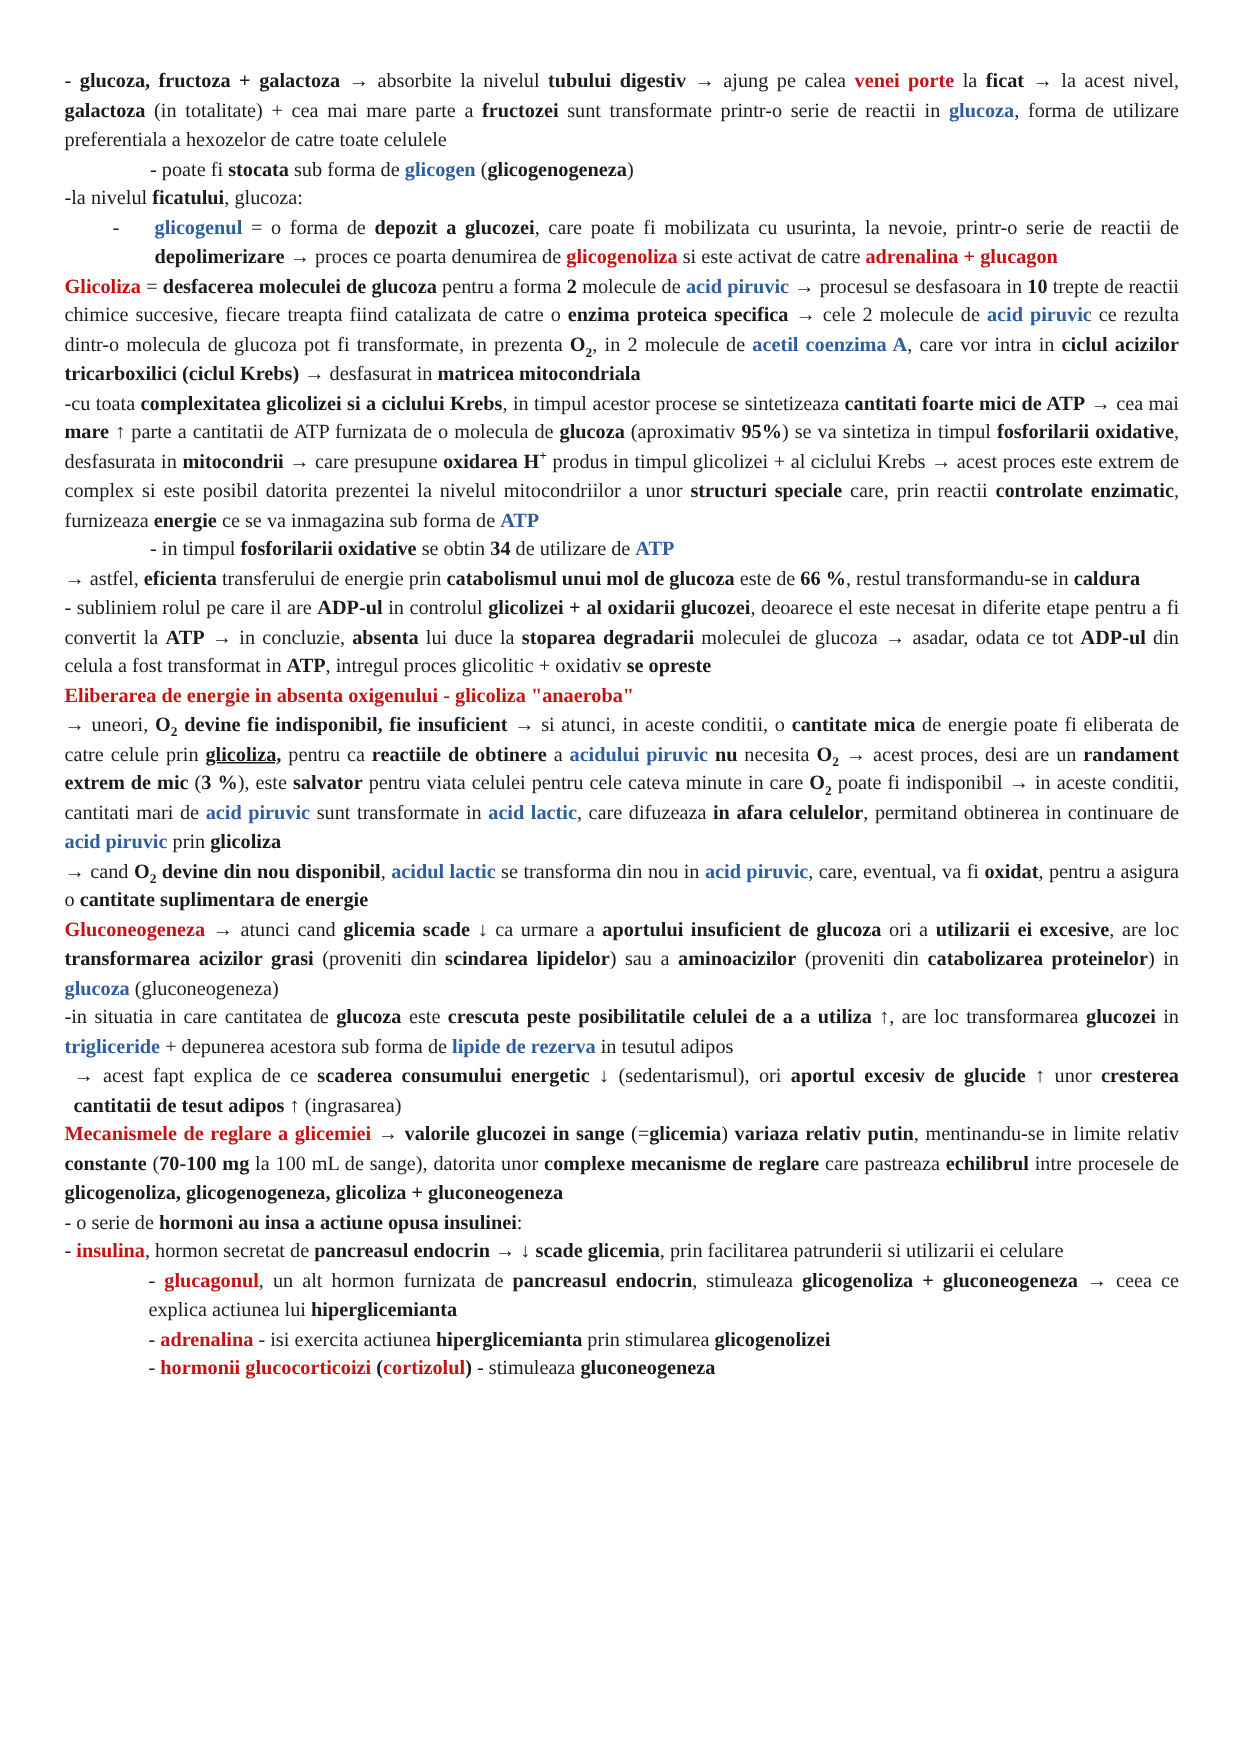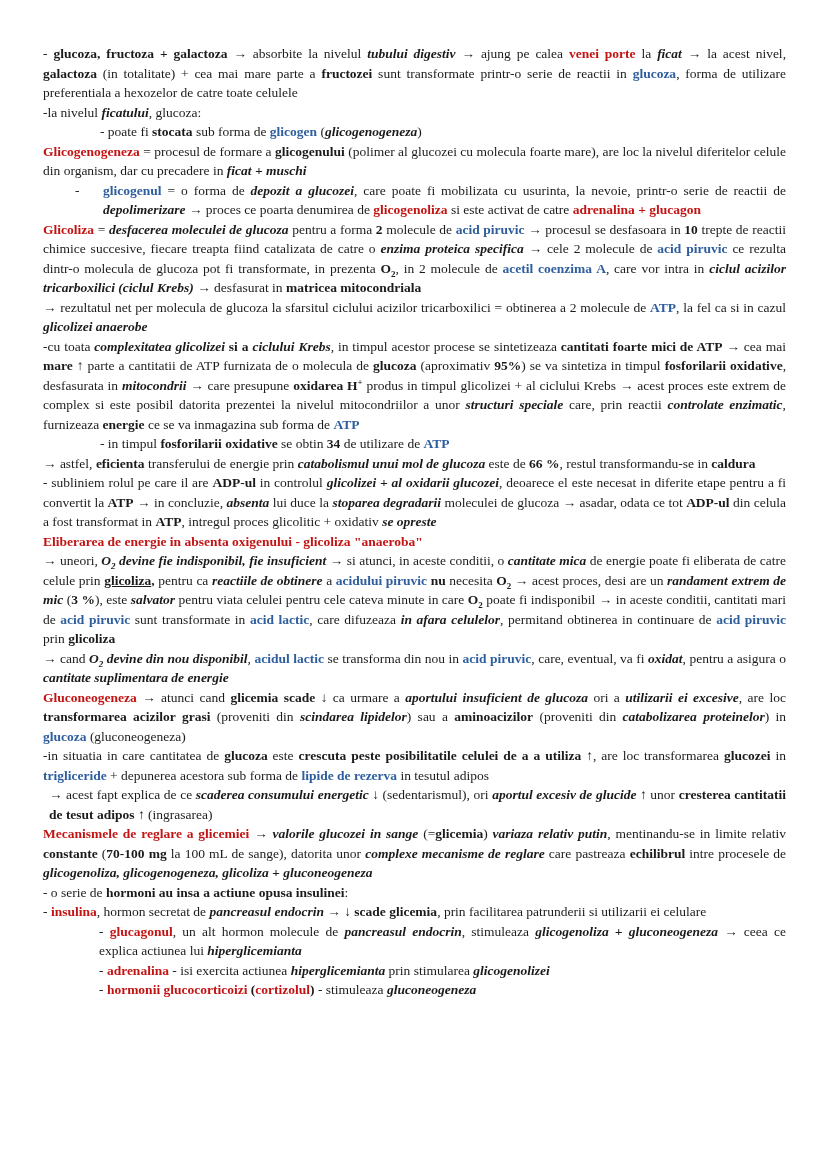--- a/index.html
+++ b/index.html
@@ -13,48 +13,46 @@
     font-size:13.5px;
     line-height:19.5px;
     color:var(--ink);
   }
   .doc-page{width:100%;}
   .para{
     margin:0;
     text-align:justify;
   }
   .f-b{font-weight:700;}
-  .f-i{font-style:italic;}
+  .f-i{}
   .f-r{color:var(--red);margin-top:12px;}
   .f-l{color:var(--blue);}
   .f-u{text-decoration:underline;}
   .f-s{vertical-align:sub;font-size:0.66em;line-height:0;}
   .f-p{vertical-align:super;font-size:0.66em;line-height:0;}
   .f-d{display:inline-block;text-indent:0;}
 </style>
 </head>
 <body>
 
 <div class="doc-page">
     <p class="para"><span>- </span><span class="f-b">glucoza, fructoza + galactoza</span><span> → absorbite la nivelul </span><span class="f-b f-i">tubului digestiv</span><span> → ajung pe calea </span><span class="f-b f-r">venei porte</span><span> la </span><span class="f-b f-i">ficat</span><span> → la acest nivel, </span><span class="f-b">galactoza</span><span> (in totalitate) + cea mai mare parte a </span><span class="f-b">fructozei</span><span> sunt transformate printr-o serie de reactii in </span><span class="f-b f-l">glucoza</span><span>, forma de utilizare preferentiala a hexozelor de catre toate celulele</span></p>
+    <p class="para" style="padding-left: 57px;"><span>- poate fi </span><span class="f-b">stocata</span><span> sub forma de </span><span class="f-b f-l">glicogen</span><span> (</span><span class="f-b f-i">glicogenogeneza</span><span>)</span></p>
     <p class="para"><span>-la nivelul </span><span class="f-b f-i">ficatului</span><span>, glucoza:</span></p>
-    <p class="para" style="padding-left: 57px;"><span>- poate fi </span><span class="f-b">stocata</span><span> sub forma de </span><span class="f-b f-l">glicogen</span><span> (</span><span class="f-b f-i">glicogenogeneza</span><span>)</span></p>
-    <p class="para"><span class="f-b f-r">Glicogenogeneza</span><span> = procesul de formare a </span><span class="f-b">glicogenului</span><span> (polimer al glucozei cu molecula foarte mare), are loc la nivelul diferitelor celule din organism, dar cu precadere in </span><span class="f-b f-i">ficat + muschi</span></p>
     <p class="para" style="padding-left: 60px; text-indent: -28px;"><span class="f-d" style="width: 28px;">-</span><span class="f-b f-l">glicogenul</span><span> = o forma de </span><span class="f-b f-i">depozit a glucozei</span><span>, care poate fi mobilizata cu usurinta, la nevoie, printr-o serie de reactii de </span><span class="f-b f-i">depolimerizare</span><span> → proces ce poarta denumirea de </span><span class="f-b f-r">glicogenoliza</span><span> si este activat de catre </span><span class="f-b f-r">adrenalina + glucagon</span></p>
     <p class="para"><span class="f-b f-r">Glicoliza</span><span> = </span><span class="f-b f-i">desfacerea moleculei de glucoza</span><span> pentru a forma </span><span class="f-b">2</span><span> molecule de </span><span class="f-b f-l">acid piruvic</span><span> → procesul se desfasoara in </span><span class="f-b">10</span><span> trepte de reactii chimice succesive, fiecare treapta fiind catalizata de catre o </span><span class="f-b f-i">enzima proteica specifica</span><span> → cele 2 molecule de </span><span class="f-b f-l">acid piruvic</span><span> ce rezulta dintr-o molecula de glucoza pot fi transformate, in prezenta </span><span class="f-b">O</span><span class="f-b f-s">2</span><span>, in 2 molecule de </span><span class="f-b f-l">acetil coenzima A</span><span>, care vor intra in </span><span class="f-b f-i">ciclul acizilor tricarboxilici (ciclul Krebs)</span><span> → desfasurat in </span><span class="f-b">matricea mitocondriala</span></p>
-    <p class="para"><span>→ rezultatul net per molecula de glucoza la sfarsitul ciclului acizilor tricarboxilici = obtinerea a 2 molecule de </span><span class="f-b f-l">ATP</span><span>, la fel ca si in cazul </span><span class="f-b f-i">glicolizei anaerobe</span></p>
     <p class="para"><span>-cu toata </span><span class="f-b f-i">complexitatea glicolizei</span><span class="f-b"> si a </span><span class="f-b f-i">ciclului Krebs</span><span>, in timpul acestor procese se sintetizeaza </span><span class="f-b">cantitati foarte mici de ATP</span><span> → cea mai </span><span class="f-b">mare</span><span> ↑ parte a cantitatii de ATP furnizata de o molecula de </span><span class="f-b">glucoza</span><span> (aproximativ </span><span class="f-b">95%</span><span>) se va sintetiza in timpul </span><span class="f-b">fosforilarii oxidative</span><span>, desfasurata in </span><span class="f-b f-i">mitocondrii</span><span> → care presupune </span><span class="f-b">oxidarea H</span><span class="f-b f-p">+</span><span> produs in timpul glicolizei + al ciclului Krebs → acest proces este extrem de complex si este posibil datorita prezentei la nivelul mitocondriilor a unor </span><span class="f-b f-i">structuri speciale</span><span> care, prin reactii </span><span class="f-b f-i">controlate enzimatic</span><span>, furnizeaza </span><span class="f-b">energie</span><span> ce se va inmagazina sub forma de </span><span class="f-b f-l">ATP</span></p>
     <p class="para" style="padding-left: 57px;"><span>- in timpul </span><span class="f-b">fosforilarii oxidative</span><span> se obtin </span><span class="f-b">34</span><span> de utilizare de </span><span class="f-b f-l">ATP</span></p>
     <p class="para"><span>→ astfel, </span><span class="f-b">eficienta</span><span> transferului de energie prin </span><span class="f-b f-i">catabolismul unui mol de glucoza</span><span> este de </span><span class="f-b">66 %</span><span>, restul transformandu-se in </span><span class="f-b">caldura</span></p>
     <p class="para"><span>- subliniem rolul pe care il are </span><span class="f-b">ADP-ul</span><span> in controlul </span><span class="f-b f-i">glicolizei + al oxidarii glucozei</span><span>, deoarece el este necesat in diferite etape pentru a fi convertit la </span><span class="f-b">ATP</span><span> → in concluzie, </span><span class="f-b f-i">absenta</span><span> lui duce la </span><span class="f-b f-i">stoparea degradarii</span><span> moleculei de glucoza → asadar, odata ce tot </span><span class="f-b">ADP-ul</span><span> din celula a fost transformat in </span><span class="f-b">ATP</span><span>, intregul proces glicolitic + oxidativ </span><span class="f-b f-i">se opreste</span></p>
     <p class="para"><span class="f-b f-r">Eliberarea de energie in absenta oxigenului - glicoliza "anaeroba"</span></p>
     <p class="para"><span>→ uneori, </span><span class="f-b f-i">O</span><span class="f-b f-i f-s">2</span><span class="f-b f-i"> devine fie indisponibil, fie insuficient</span><span> → si atunci, in aceste conditii, o </span><span class="f-b f-i">cantitate mica</span><span> de energie poate fi eliberata de catre celule prin </span><span class="f-b f-u">glicoliza,</span><span> pentru ca </span><span class="f-b f-i">reactiile de obtinere</span><span> a </span><span class="f-b f-l">acidului piruvic</span><span> </span><span class="f-b">nu</span><span> necesita </span><span class="f-b">O</span><span class="f-b f-s">2</span><span> → acest proces, desi are un </span><span class="f-b f-i">randament extrem de mic</span><span> (</span><span class="f-b">3 %</span><span>), este </span><span class="f-b f-i">salvator</span><span> pentru viata celulei pentru cele cateva minute in care </span><span class="f-b">O</span><span class="f-b f-s">2</span><span> poate fi indisponibil → in aceste conditii, cantitati mari de </span><span class="f-b f-l">acid piruvic</span><span> sunt transformate in </span><span class="f-b f-l">acid lactic</span><span>, care difuzeaza </span><span class="f-b f-i">in afara celulelor</span><span>, permitand obtinerea in continuare de </span><span class="f-b f-l">acid piruvic</span><span> prin </span><span class="f-b">glicoliza</span></p>
     <p class="para"><span>→ cand </span><span class="f-b f-i">O</span><span class="f-b f-i f-s">2</span><span class="f-b f-i"> devine din nou disponibil</span><span>, </span><span class="f-b f-l">acidul lactic</span><span> se transforma din nou in </span><span class="f-b f-l">acid piruvic</span><span>, care, eventual, va fi </span><span class="f-b f-i">oxidat</span><span>, pentru a asigura o </span><span class="f-b f-i">cantitate suplimentara de energie</span></p>
     <p class="para"><span class="f-b f-r">Gluconeogeneza</span><span> → atunci cand </span><span class="f-b">glicemia scade</span><span> ↓ ca urmare a </span><span class="f-b f-i">aportului insuficient de glucoza</span><span> ori a </span><span class="f-b f-i">utilizarii ei excesive</span><span>, are loc </span><span class="f-b">transformarea acizilor grasi</span><span> (proveniti din </span><span class="f-b f-i">scindarea lipidelor</span><span>) sau a </span><span class="f-b">aminoacizilor</span><span> (proveniti din </span><span class="f-b f-i">catabolizarea proteinelor</span><span>) in </span><span class="f-b f-l">glucoza</span><span> (gluconeogeneza)</span></p>
     <p class="para"><span>-in situatia in care cantitatea de </span><span class="f-b">glucoza</span><span> este </span><span class="f-b">crescuta peste posibilitatile celulei de a a utiliza</span><span> ↑, are loc transformarea </span><span class="f-b">glucozei</span><span> in </span><span class="f-b f-l">trigliceride</span><span> + depunerea acestora sub forma de </span><span class="f-b f-l">lipide de rezerva</span><span> in tesutul adipos</span></p>
     <p class="para" style="padding-left: 6px;"><span>→ acest fapt explica de ce </span><span class="f-b f-i">scaderea consumului energetic</span><span> ↓ (sedentarismul), ori </span><span class="f-b f-i">aportul excesiv de glucide</span><span> ↑ unor </span><span class="f-b">cresterea cantitatii de tesut adipos</span><span> ↑ (ingrasarea)</span></p>
     <p class="para"><span class="f-b f-r">Mecanismele de reglare a glicemiei</span><span> → </span><span class="f-b f-i">valorile glucozei in sange</span><span> (=</span><span class="f-b">glicemia</span><span>) </span><span class="f-b f-i">variaza relativ putin</span><span>, mentinandu-se in limite relativ </span><span class="f-b">constante</span><span> (</span><span class="f-b">70-100 mg</span><span> la 100 mL de sange), datorita unor </span><span class="f-b f-i">complexe mecanisme de reglare</span><span> care pastreaza </span><span class="f-b">echilibrul</span><span> intre procesele de </span><span class="f-b f-i">glicogenoliza, glicogenogeneza, glicoliza + gluconeogeneza</span></p>
     <p class="para"><span>- o serie de </span><span class="f-b">hormoni au insa a actiune opusa insulinei</span><span>:</span></p>
     <p class="para"><span>- </span><span class="f-b f-r">insulina</span><span>, hormon secretat de </span><span class="f-b f-i">pancreasul endocrin</span><span> → ↓ </span><span class="f-b">scade glicemia</span><span>, prin facilitarea patrunderii si utilizarii ei celulare</span></p>
-    <p class="para" style="padding-left: 56px;"><span>- </span><span class="f-b f-r">glucagonul</span><span>, un alt hormon molecule de </span><span class="f-b f-i">pancreasul endocrin</span><span>, stimuleaza </span><span class="f-b f-i">glicogenoliza + gluconeogeneza</span><span> → ceea ce explica actiunea lui </span><span class="f-b f-i">hiperglicemianta</span></p>
+    <p class="para" style="padding-left: 56px;"><span>- </span><span class="f-b f-r">glucagonul</span><span>, un alt hormon furnizata de </span><span class="f-b f-i">pancreasul endocrin</span><span>, stimuleaza </span><span class="f-b f-i">glicogenoliza + gluconeogeneza</span><span> → ceea ce explica actiunea lui </span><span class="f-b f-i">hiperglicemianta</span></p>
     <p class="para" style="padding-left: 56px;"><span>- </span><span class="f-b f-r">adrenalina</span><span> - isi exercita actiunea </span><span class="f-b f-i">hiperglicemianta</span><span> prin stimularea </span><span class="f-b f-i">glicogenolizei</span></p>
     <p class="para" style="padding-left: 56px;"><span>- </span><span class="f-b f-r">hormonii glucocorticoizi</span><span class="f-b"> (</span><span class="f-b f-r">cortizolul</span><span class="f-b">)</span><span> - stimuleaza </span><span class="f-b f-i">gluconeogeneza</span></p>
   </div>
 
 </body></html>

